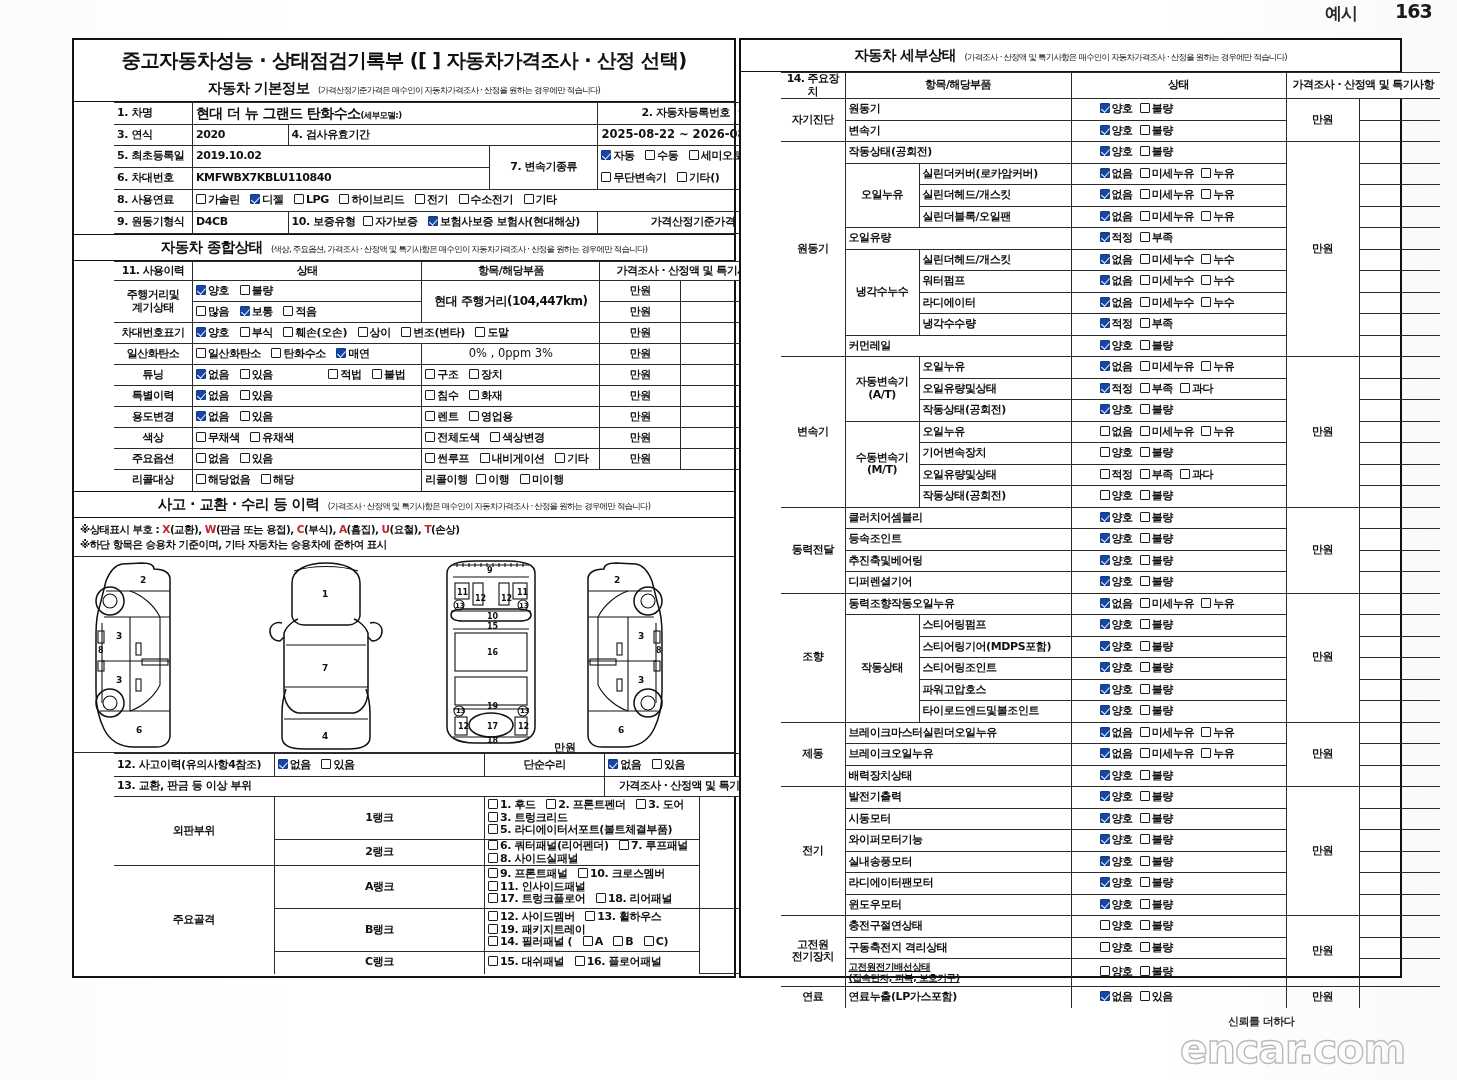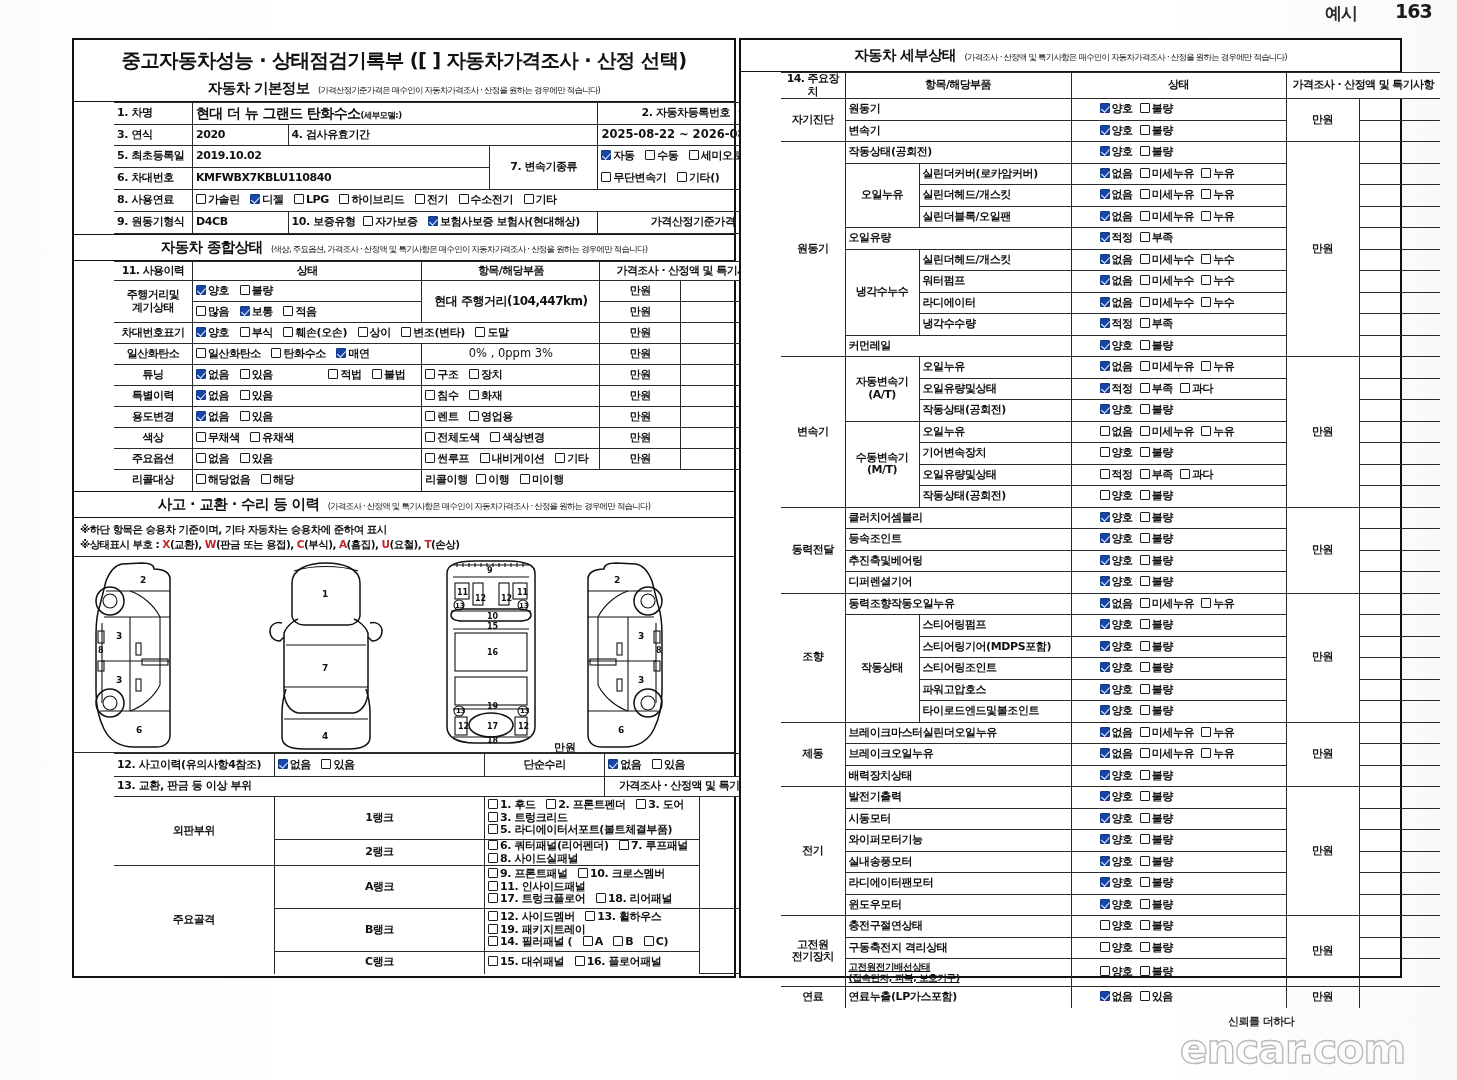--- a/index.html
+++ b/index.html
@@ -365,29 +365,29 @@
       </tr>
     </tbody>
       </table>
 
     <div class="band" style="border-top:1.6px solid #111;border-bottom:1.6px solid #111">
       <span>사고 · 교환 · 수리 등 이력</span>
       <span class="note">(가격조사 · 산정액 및 특기사항은 매수인이 자동차가격조사 · 산정을 원하는 경우에만 적습니다)</span>
     </div>
 
     <div class="note-lines">
-      <div>※하단 항목은 승용차 기준이며, 기타 자동차는 승용차에 준하여 표시</div>
       <div>
         <span>※상태표시 부호 : </span><span class="redk">X</span><span>(교환),</span>
         <span class="redk">W</span><span>(판금 또는 용접),</span>
         <span class="redk">C</span><span>(부식),</span>
         <span class="redk">A</span><span>(흠집),</span>
         <span class="redk">U</span><span>(요철),</span>
         <span class="redk">T</span><span>(손상)</span>
       </div>
+      <div>※하단 항목은 승용차 기준이며, 기타 자동차는 승용차에 준하여 표시</div>
     </div>
 
     <div class="diagram-wrap">
       <svg width="660" height="193" viewBox="0 0 660 193">
 
         <g transform="translate(20,4)">
           <path class="ln" d="M60,8 C60,4 55,2 48,2 L28,3 C22,4 16,10 12,20 L6,44 C3,52 2,60 2,74 L2,130 C2,146 5,158 10,168 C16,180 26,186 40,186 L62,186 C70,186 76,182 76,174 L76,18 C76,12 70,8 60,8 Z"></path>
           <path class="ln2" d="M12,30 L76,30"></path>
           <path class="ln2" d="M10,56 L76,56"></path>
           <path class="ln2" d="M8,100 L76,100"></path>

